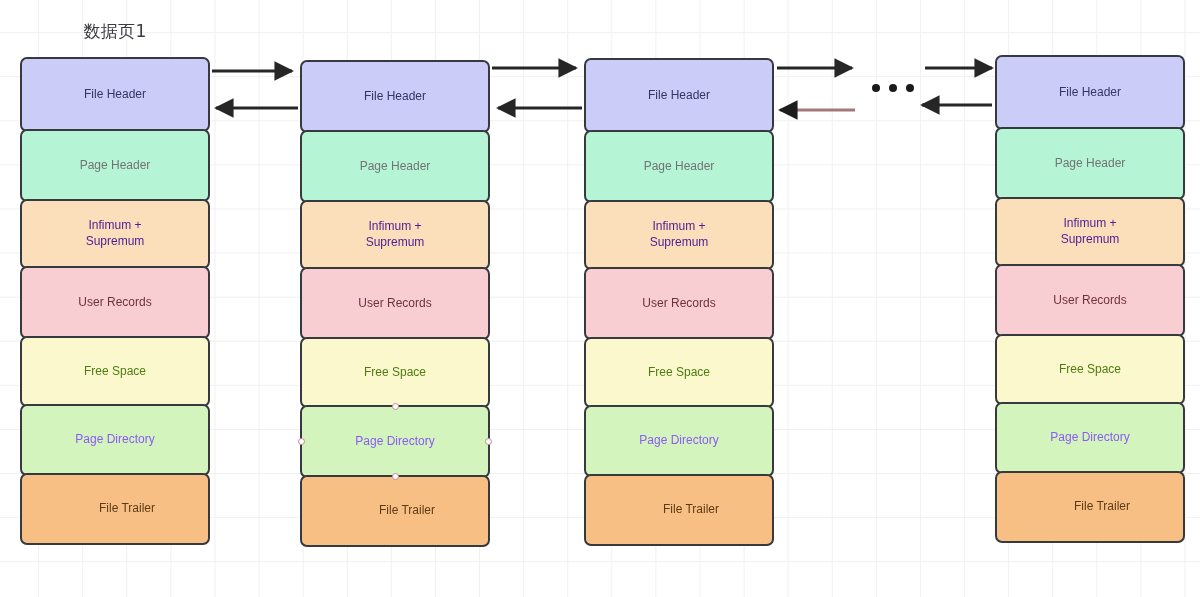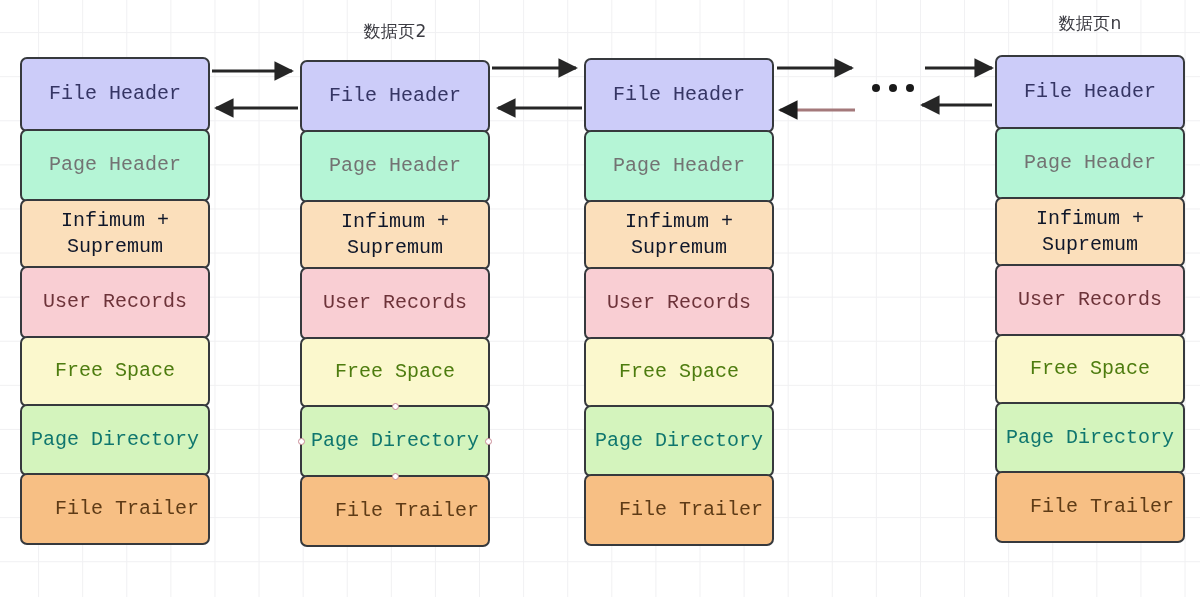--- a/index.html
+++ b/index.html
@@ -40,33 +40,33 @@
 
   .seg {
     box-sizing: border-box;
     width: 190px;
     border: 2px solid #36393d;
     border-radius: 7px;
     display: flex;
     align-items: center;
     justify-content: center;
     text-align: center;
-    font-size: 20px;
+    font-size: 12px;
     line-height: 1.32;
     position: relative;
-    font-family: Liberation Mono, monospace;
+    font-family: Liberation Sans, sans-serif;
   }
 
   
   .seg.file-header   { background: #ccccf9; color: #353564; }
   .seg.page-header   { background: #b5f5d6; color: #737373; }
-  .seg.infimum       { background: #fbdfbb; color: #0f172a; }
+  .seg.infimum       { background: #fbdfbb; color: #4c1d95; }
   .seg.user-records  { background: #f9ced3; color: #6d3339; }
   .seg.free-space    { background: #fbf8cd; color: #4d7c0f; }
-  .seg.page-dir      { background: #d4f4bd; color: #0f766e; }
+  .seg.page-dir      { background: #d4f4bd; color: #8b5cf6; }
   .seg.file-trailer  { background: #f7bf84; color: #5e3b16; padding-left: 24px; }
 
   
   .handle {
     position: absolute;
     width: 7px;
     height: 7px;
     border-radius: 50%;
     background: #ffffff;
     border: 1.4px solid #c98b96;
@@ -99,22 +99,21 @@
     height: 8px;
     border-radius: 50%;
     background: #1a1a1a;
   }
 </style>
 </head>
 <body>
 
 <div id="canvas">
 
-  <div class="col-title" style="left:300px; top:20px; width:190px;">数据页2</div>
-  <div class="col-title" style="left:995px; top:12px; width:190px;">数据页n</div>
+  <div class="col-title" style="left:20px; top:20px; width:190px;">数据页1</div>
 
   <div class="page-col" style="left:20px; top:57px;">
     <div class="seg file-header" style="height:75px;">File Header</div>
     <div class="seg page-header" style="height:73px; margin-top:-3px;">Page Header</div>
     <div class="seg infimum" style="height:70px; margin-top:-3px; white-space:pre-line;">Infimum +
 Supremum</div>
     <div class="seg user-records" style="height:73px; margin-top:-3px;">User Records</div>
     <div class="seg free-space" style="height:71px; margin-top:-3px;">Free Space</div>
     <div class="seg page-dir" style="height:72px; margin-top:-3px;">Page Directory</div>
     <div class="seg file-trailer" style="height:72px; margin-top:-3px;">File Trailer</div>

